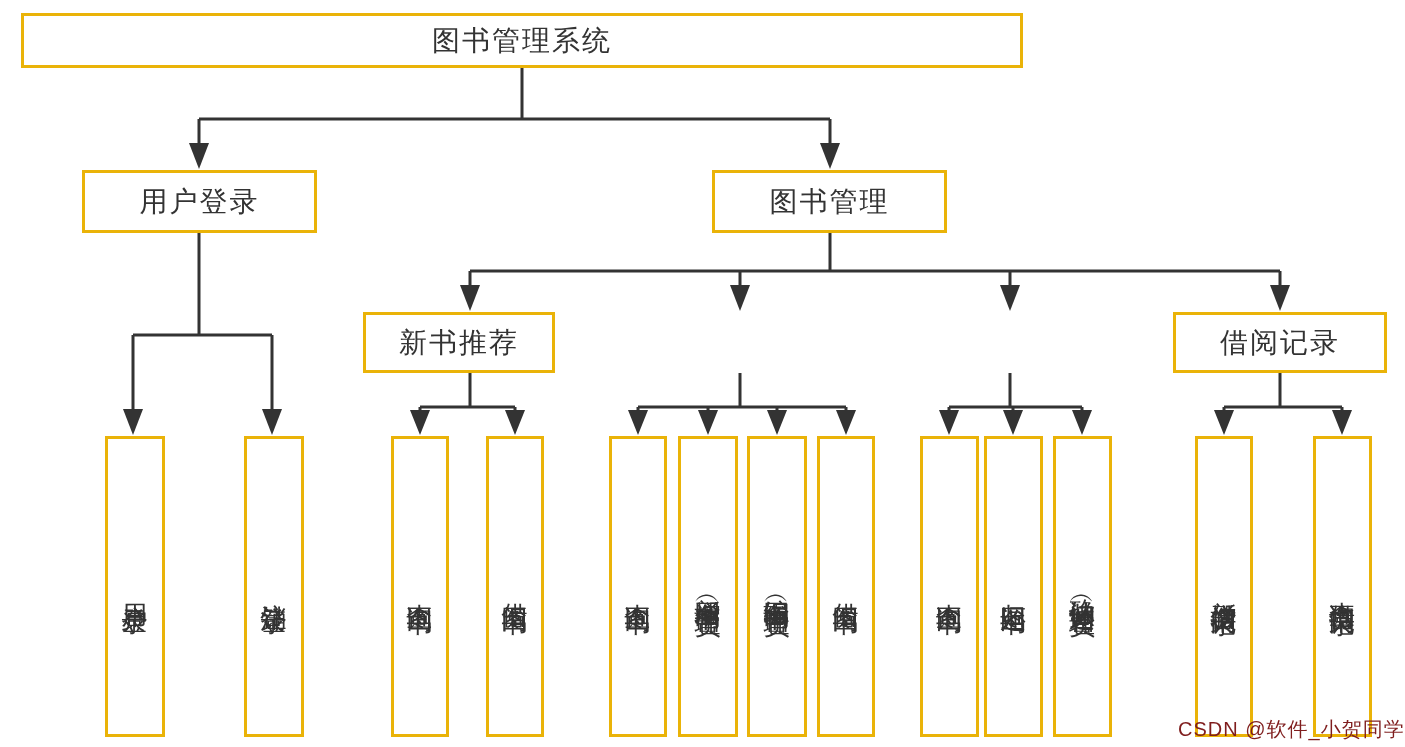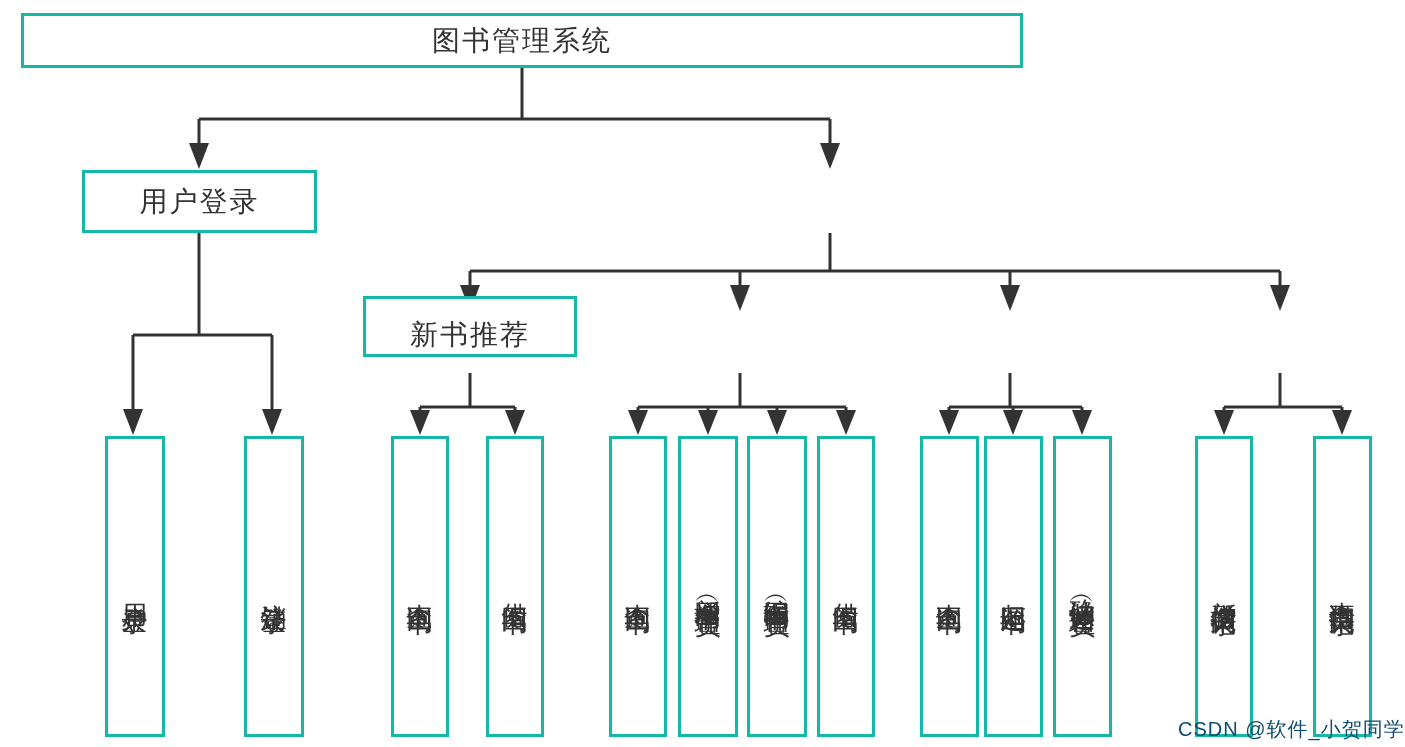--- a/index.html
+++ b/index.html
@@ -12,21 +12,21 @@
     overflow: hidden;
   }
   #connectors {
     position: absolute;
     left: 0; top: 0;
     width: 1405px; height: 747px;
   }
   .node {
     position: absolute;
     background: #ffffff;
-    border: 3px solid #14b8a6;
+    border: 3px solid #eab308;
     box-sizing: border-box;
     display: flex;
     align-items: center;
     justify-content: center;
   }
   .node .lbl {
     font-size: 28px;
     color: #333333;
     letter-spacing: 2px;
     white-space: nowrap;
@@ -37,21 +37,21 @@
     font-size: 26px;
     line-height: 1;
     letter-spacing: 2px;
     white-space: normal;
   }
   #watermark {
     position: absolute;
     left: 1178px;
     top: 716px;
     font-size: 20px;
-    color: #0c4a6e;
+    color: #7f1d1d;
     letter-spacing: 1px;
     z-index: 10;
     white-space: nowrap;
   }
 </style>
 </head>
 <body>
 
 <div id="stage">
 
@@ -95,23 +95,29 @@
     </g>
   </svg>
 
   <div class="node" style="left:21px; top:13px; width:1002px; height:55px;">
     <span class="lbl">图书管理系统</span>
   </div>
 
   <div class="node" style="left:82px; top:170px; width:235px; height:63px;">
     <span class="lbl">用户登录</span>
   </div>
+  <div class="node" style="left:712px; top:170px; width:235px; height:63px;">
+    <span class="lbl">图书管理</span>
+  </div>
 
-  <div class="node" style="left:363px; top:296px; width:214px; height:61px;align-items:flex-end;">
+  <div class="node" style="left:363px; top:312px; width:192px; height:61px;">
     <span class="lbl">新书推荐</span>
+  </div>
+  <div class="node" style="left:1173px; top:312px; width:214px; height:61px;">
+    <span class="lbl">借阅记录</span>
   </div>
 
   <div class="node v" style="left:105px; top:436px; width:60px; height:301px;">
     <span class="lbl">用户登录</span>
   </div>
   <div class="node v" style="left:244px; top:436px; width:60px; height:301px;">
     <span class="lbl">注销登录</span>
   </div>
 
   <div class="node v" style="left:391px; top:436px; width:58px; height:301px;">

